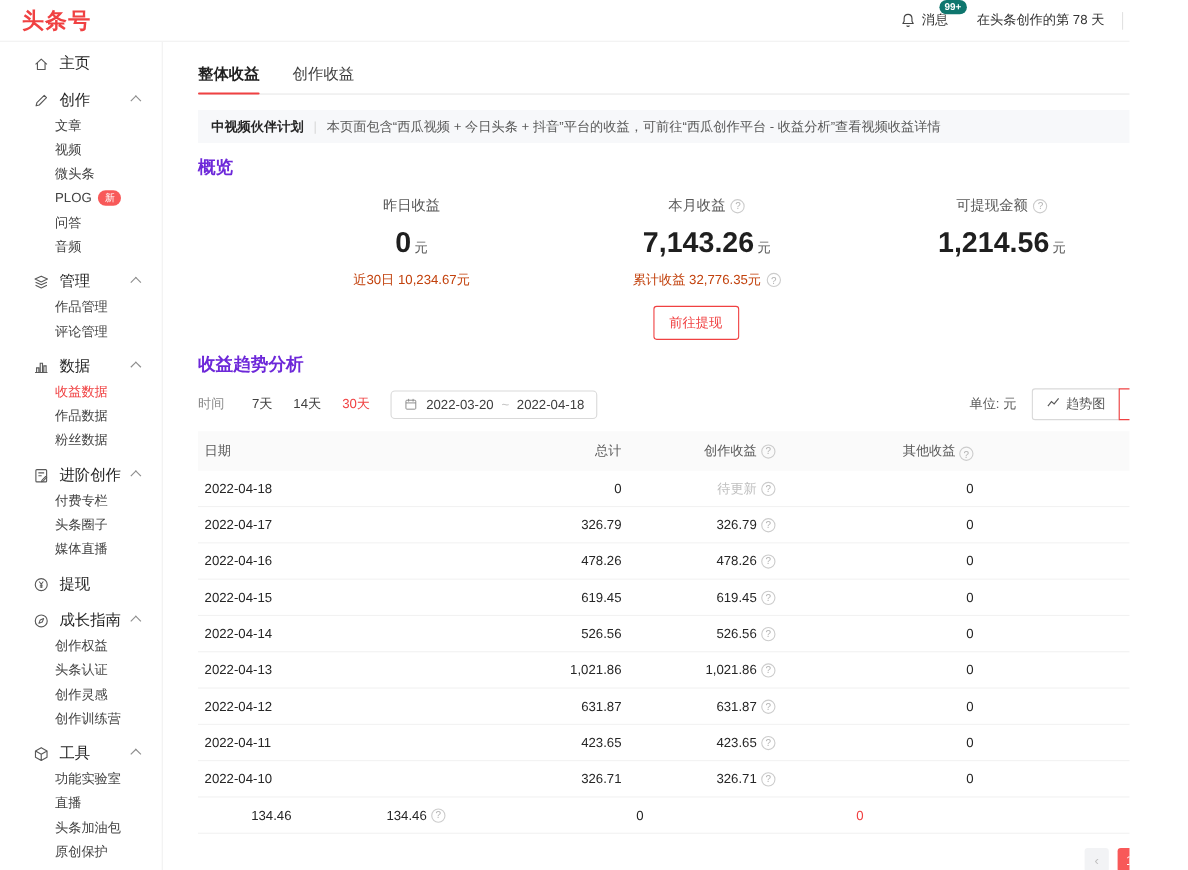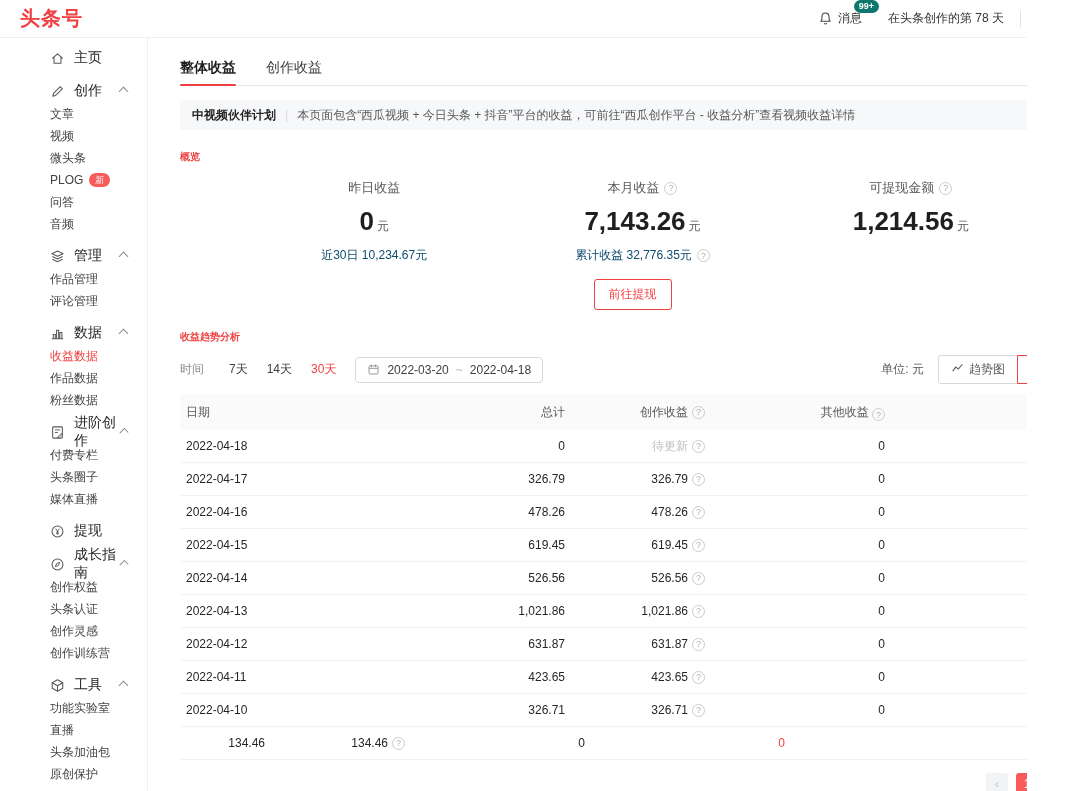--- a/index.html
+++ b/index.html
@@ -18,21 +18,21 @@
            padding:2px 5px; border-radius:8px; font-weight:700; }
   .days { font-size:12px; color:#333; }
   .top-div { width:1px; height:16px; background:#e2e2e2; margin-left:16px; }
 
   
   .body { display:flex; height:753px; }
   .sidebar { width:148px; flex:none; border-right:1px solid #f0f0f0; padding-top:2px; overflow:hidden; }
   .main { flex:1; padding:12px 0 0 32px; overflow:hidden; }
 
   
-  .grow { display:flex; align-items:center; height:24px; margin-top:9px; padding-left:22px; cursor:pointer;margin-left:28px; }
+  .grow { display:flex; align-items:center; height:24px; margin-top:9px; padding-left:30px; cursor:pointer; }
   .sgroup:first-child .grow { margin-top:6px; }
   .gicon { width:15px; height:15px; color:#595959; margin-right:9px; display:inline-flex; flex:none; }
   .gicon svg { width:100%; height:100%; }
   .glabel { font-size:14px; color:#262626; }
   .chev { margin-left:auto; margin-right:20px; width:7px; height:7px; border-left:1.3px solid #8c8c8c;
           border-top:1.3px solid #8c8c8c; transform:rotate(45deg); }
   .srow { height:22px; display:flex; align-items:center; padding-left:50px; font-size:12px; color:#434343; cursor:pointer; }
   .srow.active { color:#f04142; }
   .sbadge { margin-left:6px; background:#f85959; color:#fff; font-size:9px; line-height:1; padding:2.5px 6px; border-radius:8px; }
 
@@ -45,27 +45,27 @@
   .tab-extra svg { width:13px; height:13px; }
 
   
   .notice { width:905px; margin-top:14px; height:30px; background:#f7f8fa; display:flex; align-items:center; padding:0 12px; font-size:12px; white-space:nowrap; }
   .notice-title { font-weight:700; color:#262626; }
   .notice-div { color:#d9d9d9; margin:0 9px; }
   .notice-text { color:#595959; }
   .notice-link { margin-left:auto; color:#5b7cba; cursor:pointer; padding-left:12px; }
 
   
-  .sec-title { font-size:10px; font-weight:700; color:#ef4444; margin-top:20px; }
+  .sec-title { font-size:16px; font-weight:700; color:#6d28d9; margin-top:12px; }
   .stats { width:905px; display:flex; padding:15px 40px 0 60px; }
   .stat { flex:1; text-align:center; }
   .stat-label { font-size:13px; color:#595959; display:flex; align-items:center; justify-content:center; gap:5px;text-align:right; }
   .stat-value { margin-top:9px; font-size:26px; font-weight:700; color:#1f1f1f; }
   .stat-unit { font-size:12px; font-weight:400; color:#595959; margin-left:3px; }
-  .stat-sub { margin-top:10px; font-size:12px; color:#0c4a6e; display:flex; justify-content:center; align-items:center; gap:5px; }
+  .stat-sub { margin-top:10px; font-size:12px; color:#c2410c; display:flex; justify-content:center; align-items:center; gap:5px; }
   .stat-sub.link { cursor:pointer; }
   .help { display:inline-flex; width:13px; height:13px; border:1px solid #cccccc; border-radius:50%; color:#b3b3b3;
           font-size:9px; align-items:center; justify-content:center; flex:none; }
   .help::after { content:"?"; }
   .withdraw-row { width:905px; display:flex; justify-content:center; margin-top:15px; }
   .btn-withdraw { border:1px solid #f04142; color:#f04142; font-size:12px; padding:6px 14px; border-radius:3px; background:#fff; cursor:pointer; }
 
   
   .filter-row { width:905px; margin-top:11px; display:flex; align-items:center; font-size:12px; }
   .f-label { color:#8c8c8c; margin-right:17px;text-align:center; }

